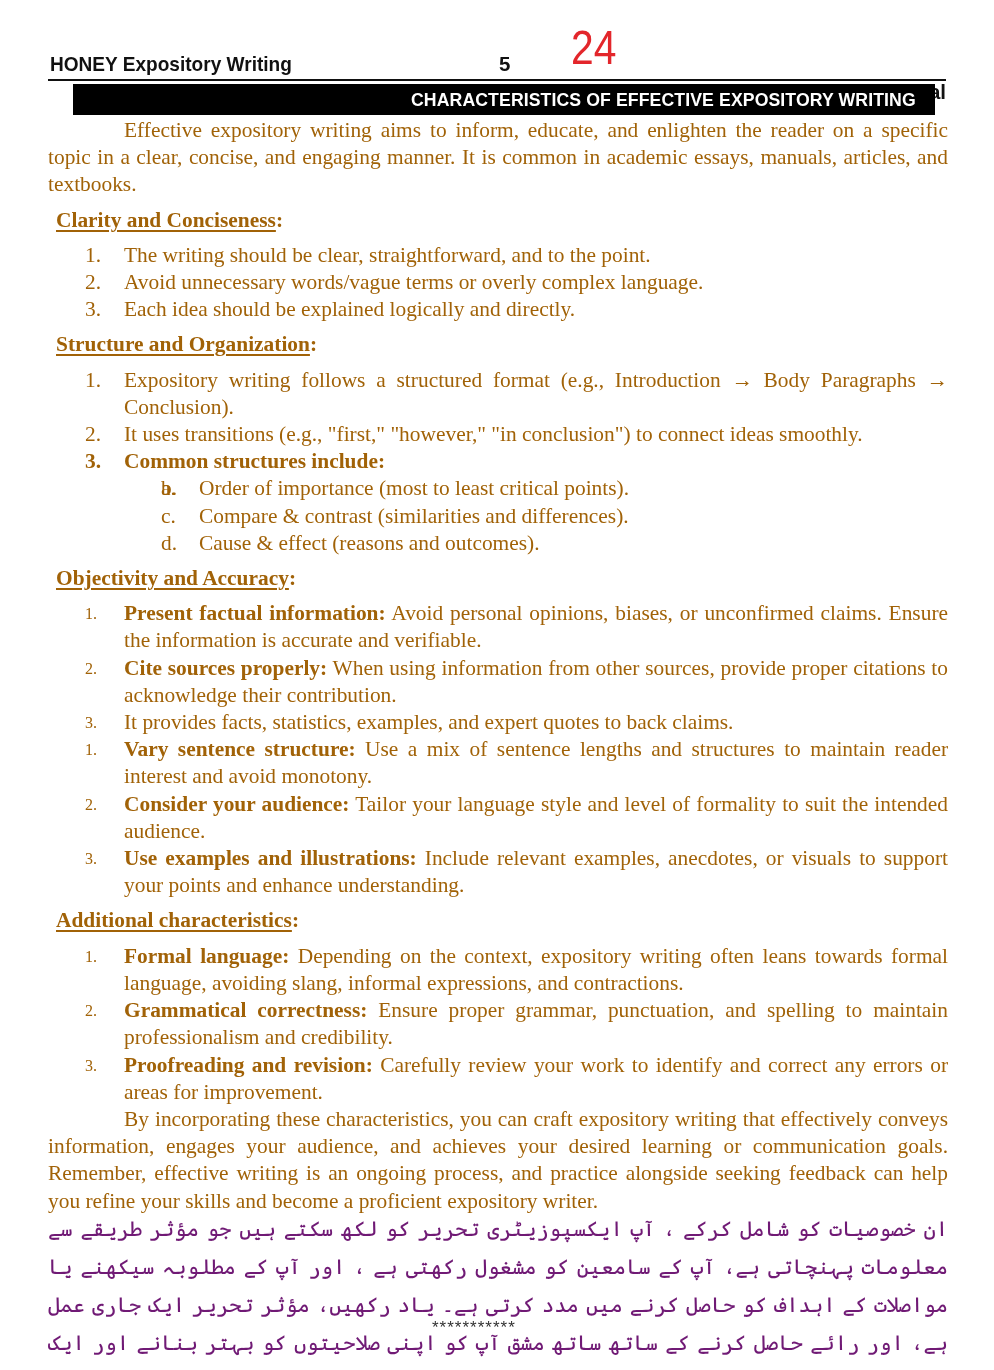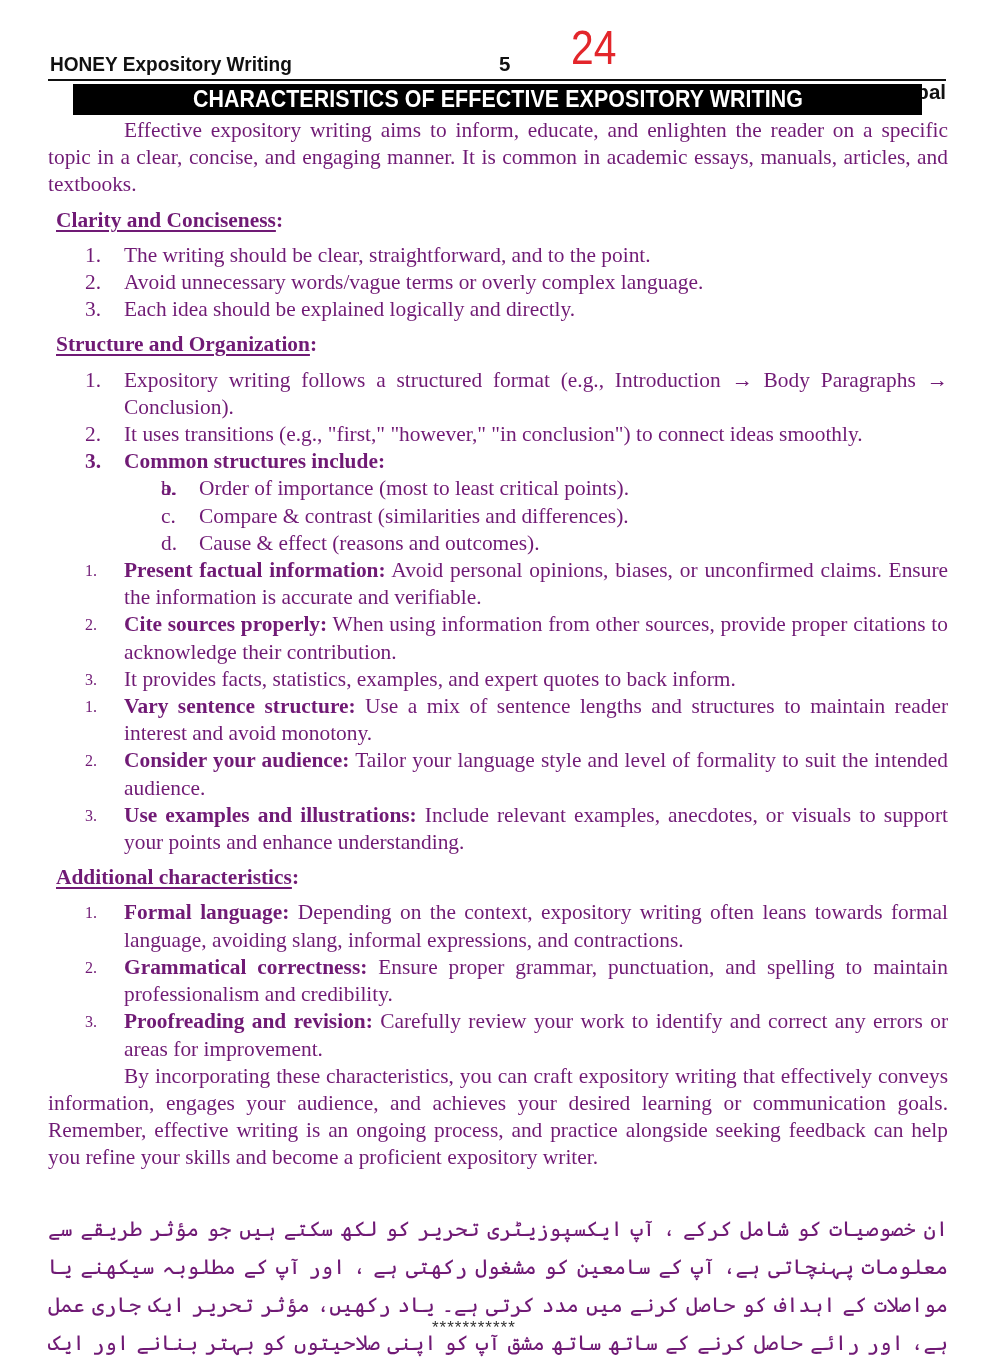--- a/index.html
+++ b/index.html
@@ -4,23 +4,23 @@
 <style>
   html, body { margin: 0; padding: 0; background: #ffffff; }
   body { width: 994px; height: 1370px; position: relative; overflow: hidden; color: #111; }
   .page { position: absolute; left: 48px; top: 0; width: 900px; }
   .hdr { position: absolute; top: 48px; left: 0; width: 900px; height: 32px; font-family: "Liberation Sans", sans-serif; font-weight: bold; font-size: 20.5px; }
   .hdr-left { position: absolute; left: 2px; top: 4px; transform: scaleX(0.93); transform-origin: left; }
   .hdr-num { position: absolute; left: 451px; top: 4px; }
   .hdr-red { position: absolute; left: 523px; top: -28px; font-family: "Liberation Sans", sans-serif; font-weight: normal; font-size: 48px; color: #e3262b; transform: scaleX(0.85); transform-origin: left; }
   .hdr-right { position: absolute; right: 2px; top: 4px; margin-top: 28px; }
   .hdr-rule { position: absolute; top: 79px; left: 0; width: 898px; height: 2px; background: #111; }
-  .title { position: absolute; top: 84px; left: 25px; width: 849px; height: 31px; background: #000; color: #fff; font-family: "Liberation Sans", sans-serif; font-weight: bold; font-size: 23px; line-height: 31px; text-align: center; white-space: nowrap; letter-spacing: 0.1px; }
+  .title { position: absolute; top: 84px; left: 25px; width: 849px; height: 31px; background: #000; color: #fff; font-family: "Liberation Sans", sans-serif; font-weight: bold; font-size: 19px; line-height: 31px; text-align: right; white-space: nowrap; letter-spacing: 0.1px; padding-left: 13px; }
   .title span { display: inline-block; transform: scaleX(0.93); }
-  .body { position: absolute; top: 117px; left: 0; width: 900px; font-family: "Liberation Serif", serif; font-size: 21.4px; line-height: 27.2px; color: #701a75; }
+  .body { position: absolute; top: 117px; left: 0; width: 900px; font-family: "Liberation Serif", serif; font-size: 21.4px; line-height: 27.2px; color: #a16207; }
   .p { text-align: justify; margin: 0; }
   .p.indent { text-indent: 76px; }
   .sec { font-weight: bold; margin: 8px; }
   .sec .u { text-decoration: underline; text-decoration-thickness: 2px; text-underline-offset: 3px; }
   .li { position: relative; padding-left: 76px; text-align: justify; margin: 0; }
   .li .n { position: absolute; left: 37px; top: 0; }
   .li .n.sm { font-size: 16px; left: 37px; }
   .li b { font-weight: bold; }
   .sub { position: relative; padding-left: 151px; margin: 0; }
   .sub .n { position: absolute; left: 113px; top: 0; }
@@ -53,23 +53,24 @@
 
     <p class="sec"><span class="u">Structure and Organization</span>:</p>
     <p class="li"><span class="n">1.</span><span>Expository writing follows a structured format (e.g., Introduction → Body Paragraphs → Conclusion).</span></p>
     <p class="li"><span class="n">2.</span><span>It uses transitions (e.g., "first," "however," "in conclusion") to connect ideas smoothly.</span></p>
     <p class="li"><span class="n" style="font-weight:bold">3.</span><b>Common structures include:</b></p>
     <p class="sub"><span class="n">a.</span></p>
     <p class="sub"><span class="n">b.</span><span>Order of importance (most to least critical points).</span></p>
     <p class="sub"><span class="n">c.</span><span>Compare &amp; contrast (similarities and differences).</span></p>
     <p class="sub"><span class="n">d.</span><span>Cause &amp; effect (reasons and outcomes).</span></p>
 
+    <p class="sec"><span class="u">Objectivity and Accuracy</span>:</p>
     <p class="li"><span class="n sm">1.</span><b>Present factual information:</b><span> Avoid personal opinions, biases, or unconfirmed claims. Ensure the information is accurate and verifiable.</span></p>
     <p class="li"><span class="n sm">2.</span><b>Cite sources properly:</b><span> When using information from other sources, provide proper citations to acknowledge their contribution.</span></p>
-    <p class="li"><span class="n sm">3.</span><span>It provides facts, statistics, examples, and expert quotes to back inform.</span></p>
+    <p class="li"><span class="n sm">3.</span><span>It provides facts, statistics, examples, and expert quotes to back claims.</span></p>
 
     <p class="li"><span class="n sm">1.</span><b>Vary sentence structure:</b><span> Use a mix of sentence lengths and structures to maintain reader interest and avoid monotony.</span></p>
     <p class="li"><span class="n sm">2.</span><b>Consider your audience:</b><span> Tailor your language style and level of formality to suit the intended audience.</span></p>
     <p class="li"><span class="n sm">3.</span><b>Use examples and illustrations:</b><span> Include relevant examples, anecdotes, or visuals to support your points and enhance understanding.</span></p>
 
     <p class="sec"><span class="u">Additional characteristics</span>:</p>
     <p class="li"><span class="n sm">1.</span><b>Formal language:</b><span> Depending on the context, expository writing often leans towards formal language, avoiding slang, informal expressions, and contractions.</span></p>
     <p class="li"><span class="n sm">2.</span><b>Grammatical correctness:</b><span> Ensure proper grammar, punctuation, and spelling to maintain professionalism and credibility.</span></p>
     <p class="li"><span class="n sm">3.</span><b>Proofreading and revision:</b><span> Carefully review your work to identify and correct any errors or areas for improvement.</span></p>
 

